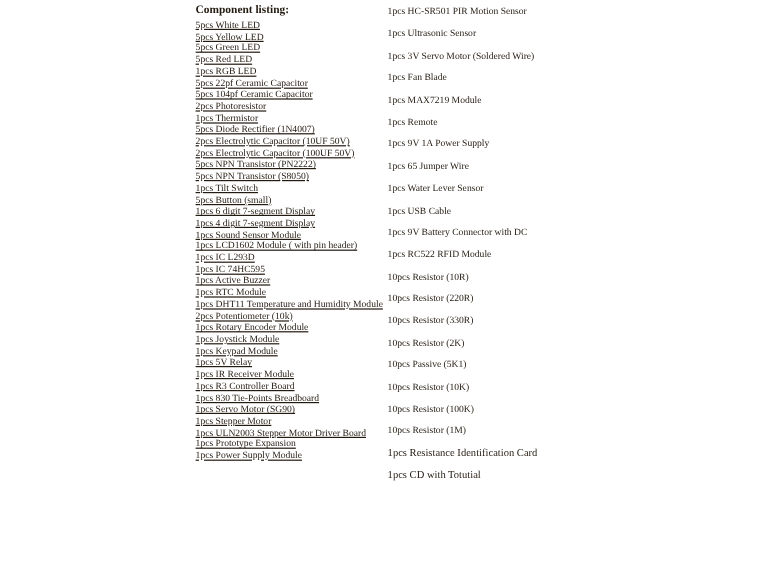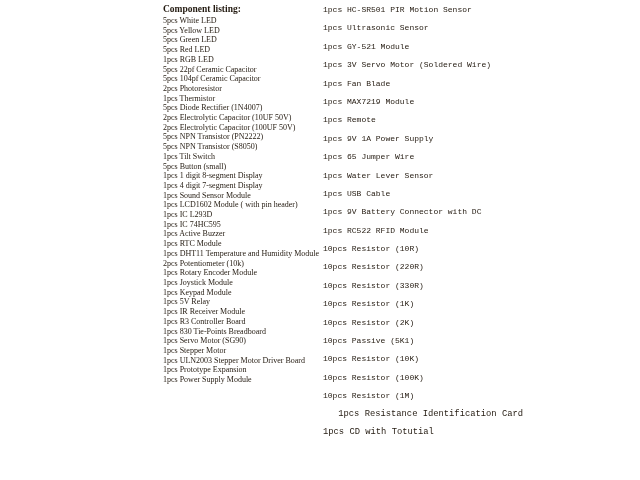--- a/index.html
+++ b/index.html
@@ -40,27 +40,27 @@
     margin: 0 0 1px 0;
     font-size: 9.5px;
     line-height: 11px;
     font-weight: bold;
     white-space: nowrap;
   }
   .col-left .list li {
     font-size: 8px;
     line-height: 9.7px;
     white-space: nowrap;
+    text-decoration: underline;
   }
   .col-right .list li {
     font-size: 8px;
     line-height: 9px;
     margin-bottom: 9.4px;
     white-space: nowrap;
-    font-family: Liberation Mono, monospace;
   }
   .col-right .list li.large {
     font-size: 8.8px;
   }
 </style>
 </head>
 <body style="background: rgb(255, 255, 255); color: rgb(35, 26, 16);">
 
 <div class="page">
 
@@ -76,21 +76,21 @@
         <li>5pcs 104pf Ceramic Capacitor</li>
         <li>2pcs Photoresistor</li>
         <li>1pcs Thermistor</li>
         <li>5pcs Diode Rectifier (1N4007)</li>
         <li>2pcs Electrolytic Capacitor (10UF 50V)</li>
         <li>2pcs Electrolytic Capacitor (100UF 50V)</li>
         <li>5pcs NPN Transistor (PN2222)</li>
         <li>5pcs NPN Transistor (S8050)</li>
         <li>1pcs Tilt Switch</li>
         <li>5pcs Button (small)</li>
-        <li>1pcs 1 digit 8-segment Display</li>
+        <li>1pcs 6 digit 7-segment Display</li>
         <li>1pcs 4 digit 7-segment Display</li>
         <li>1pcs Sound Sensor Module</li>
         <li>1pcs LCD1602 Module ( with pin header)</li>
         <li>1pcs IC L293D</li>
         <li>1pcs IC 74HC595</li>
         <li>1pcs Active Buzzer</li>
         <li>1pcs RTC Module</li>
         <li>1pcs DHT11 Temperature and Humidity Module</li>
         <li>2pcs Potentiometer (10k)</li>
         <li>1pcs Rotary Encoder Module</li>
@@ -105,38 +105,36 @@
         <li>1pcs ULN2003 Stepper Motor Driver Board</li>
         <li>1pcs Prototype Expansion</li>
         <li>1pcs Power Supply Module</li>
       </ul>
   </div>
 
   <div class="col-right">
     <ul class="list">
         <li>1pcs HC-SR501 PIR Motion Sensor</li>
         <li>1pcs Ultrasonic Sensor</li>
-        <li>1pcs GY-521 Module</li>
         <li>1pcs 3V Servo Motor (Soldered Wire)</li>
         <li style="margin-top: 0;">1pcs Fan Blade</li>
         <li>1pcs MAX7219 Module</li>
         <li>1pcs Remote</li>
         <li>1pcs 9V 1A Power Supply</li>
         <li>1pcs 65 Jumper Wire</li>
         <li>1pcs Water Lever Sensor</li>
         <li>1pcs USB Cable</li>
         <li>1pcs 9V Battery Connector with DC</li>
         <li>1pcs RC522 RFID Module</li>
         <li>10pcs Resistor (10R)</li>
         <li>10pcs Resistor (220R)</li>
         <li>10pcs Resistor (330R)</li>
-        <li>10pcs Resistor (1K)</li>
         <li>10pcs Resistor (2K)</li>
         <li>10pcs Passive (5K1)</li>
         <li>10pcs Resistor (10K)</li>
         <li>10pcs Resistor (100K)</li>
         <li>10pcs Resistor (1M)</li>
-        <li class="large" style="margin-top: 6px; text-align: right;">1pcs Resistance Identification Card</li>
+        <li class="large" style="margin-top: 6px;">1pcs Resistance Identification Card</li>
         <li class="large">1pcs CD with Totutial</li>
       </ul>
   </div>
 
 </div>
 
 </body></html>

